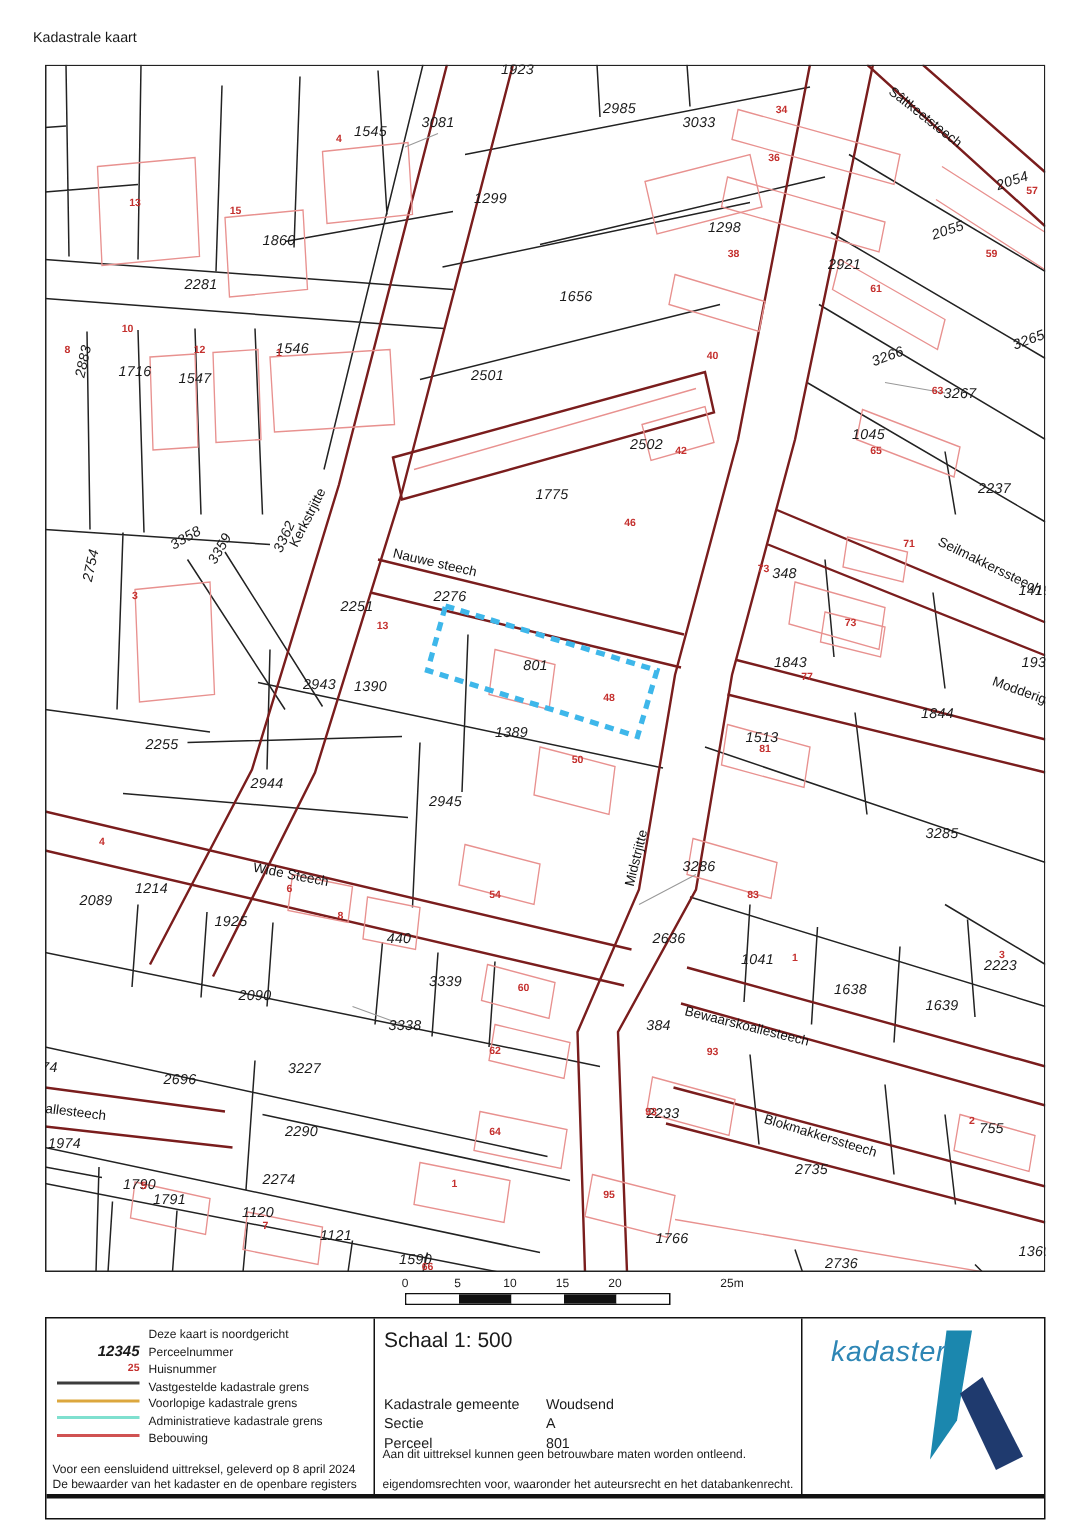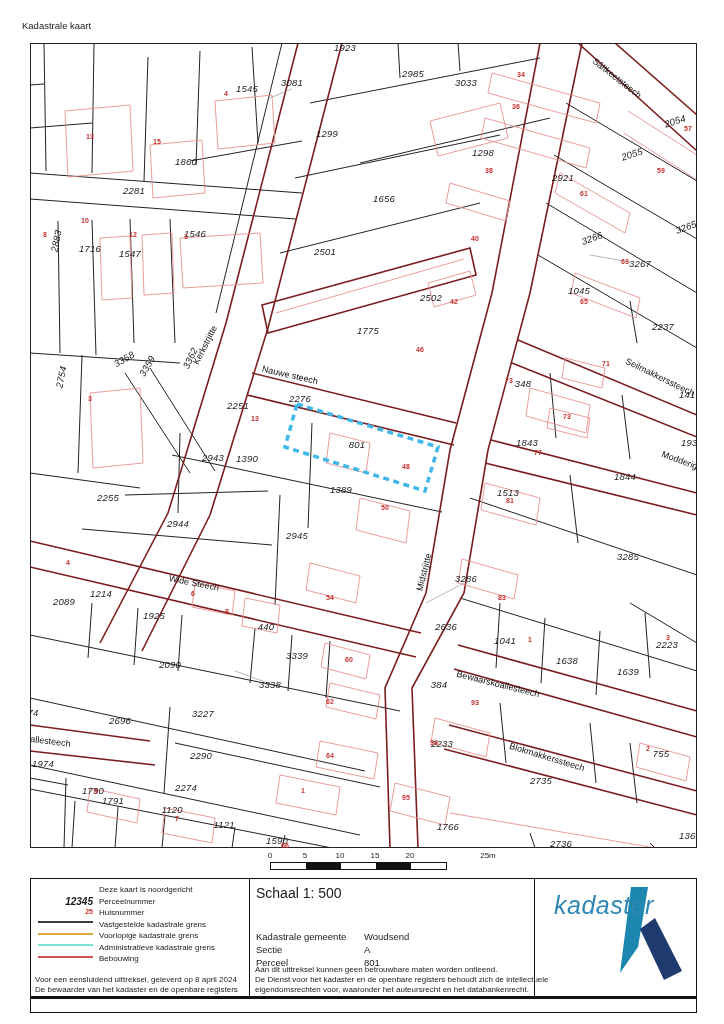--- a/index.html
+++ b/index.html
@@ -28,21 +28,21 @@
   .legend-sample .big{font-size:10px;font-style:italic;font-weight:bold;}
   .legend-sample .rednum{font-size:7px;font-weight:bold;color:#c4302e;}
   .legend-label{position:absolute;left:68px;top:1px;}
   .info{position:absolute;left:225px;top:6px;font-size:9.5px;}
   .info .schaal{margin-bottom:30px;font-size:14px;}
   .info-row{position:relative;height:13px;width:260px;}
   .info-row .k{position:absolute;left:0;}
   .info-row .v{position:absolute;left:108px;}
   .footer-text{position:absolute;font-size:8px;}
   .logo{position:absolute;left:505px;top:0;width:160px;height:117px;}
-  .logo .word{position:absolute;left:18px;top:12px;font-size:25px;font-style:italic;color:#2e86b5;
+  .logo .word{position:absolute;left:18px;top:12px;font-size:19px;font-style:italic;color:#2e86b5;
               letter-spacing:.5px;}
 </style>
 </head>
 <body>
 
 <div class="page">
 
   <div class="title">Kadastrale kaart</div>
 
   <div class="map">
@@ -310,21 +310,20 @@
           <div class="info-row">
             <span class="k">Perceel</span>
             <span class="v">801</span>
           </div>
         </div>
     </div>
 
     <div class="footer-text" style="left:4px;top:96px;width:210px;">Voor een eensluidend uittreksel, geleverd op 8 april 2024</div>
     <div class="footer-text" style="left:4px;top:106px;width:210px;">De bewaarder van het kadaster en de openbare registers</div>
     <div class="footer-text" style="left:224px;top:86px;width:430px;">Aan dit uittreksel kunnen geen betrouwbare maten worden ontleend.</div>
-    <div class="footer-text" style="left:224px;top:96px;width:430px;">De Dienst voor het kadaster en de openbare registers behoudt zich de intellectuele</div>
     <div class="footer-text" style="left:224px;top:106px;width:430px;">eigendomsrechten voor, waaronder het auteursrecht en het databankenrecht.</div>
 
     <div class="logo">
       <span class="word">kadaster</span>
       <svg width="160" height="117" viewBox="0 0 160 117">
         <polygon points="95,8 112,8 102,68 84,94" fill="#1b87ae"></polygon>
         <polygon points="104,50 119,39 146,92 128,101" fill="#1f3a6e"></polygon>
       </svg>
     </div>
   </div>

